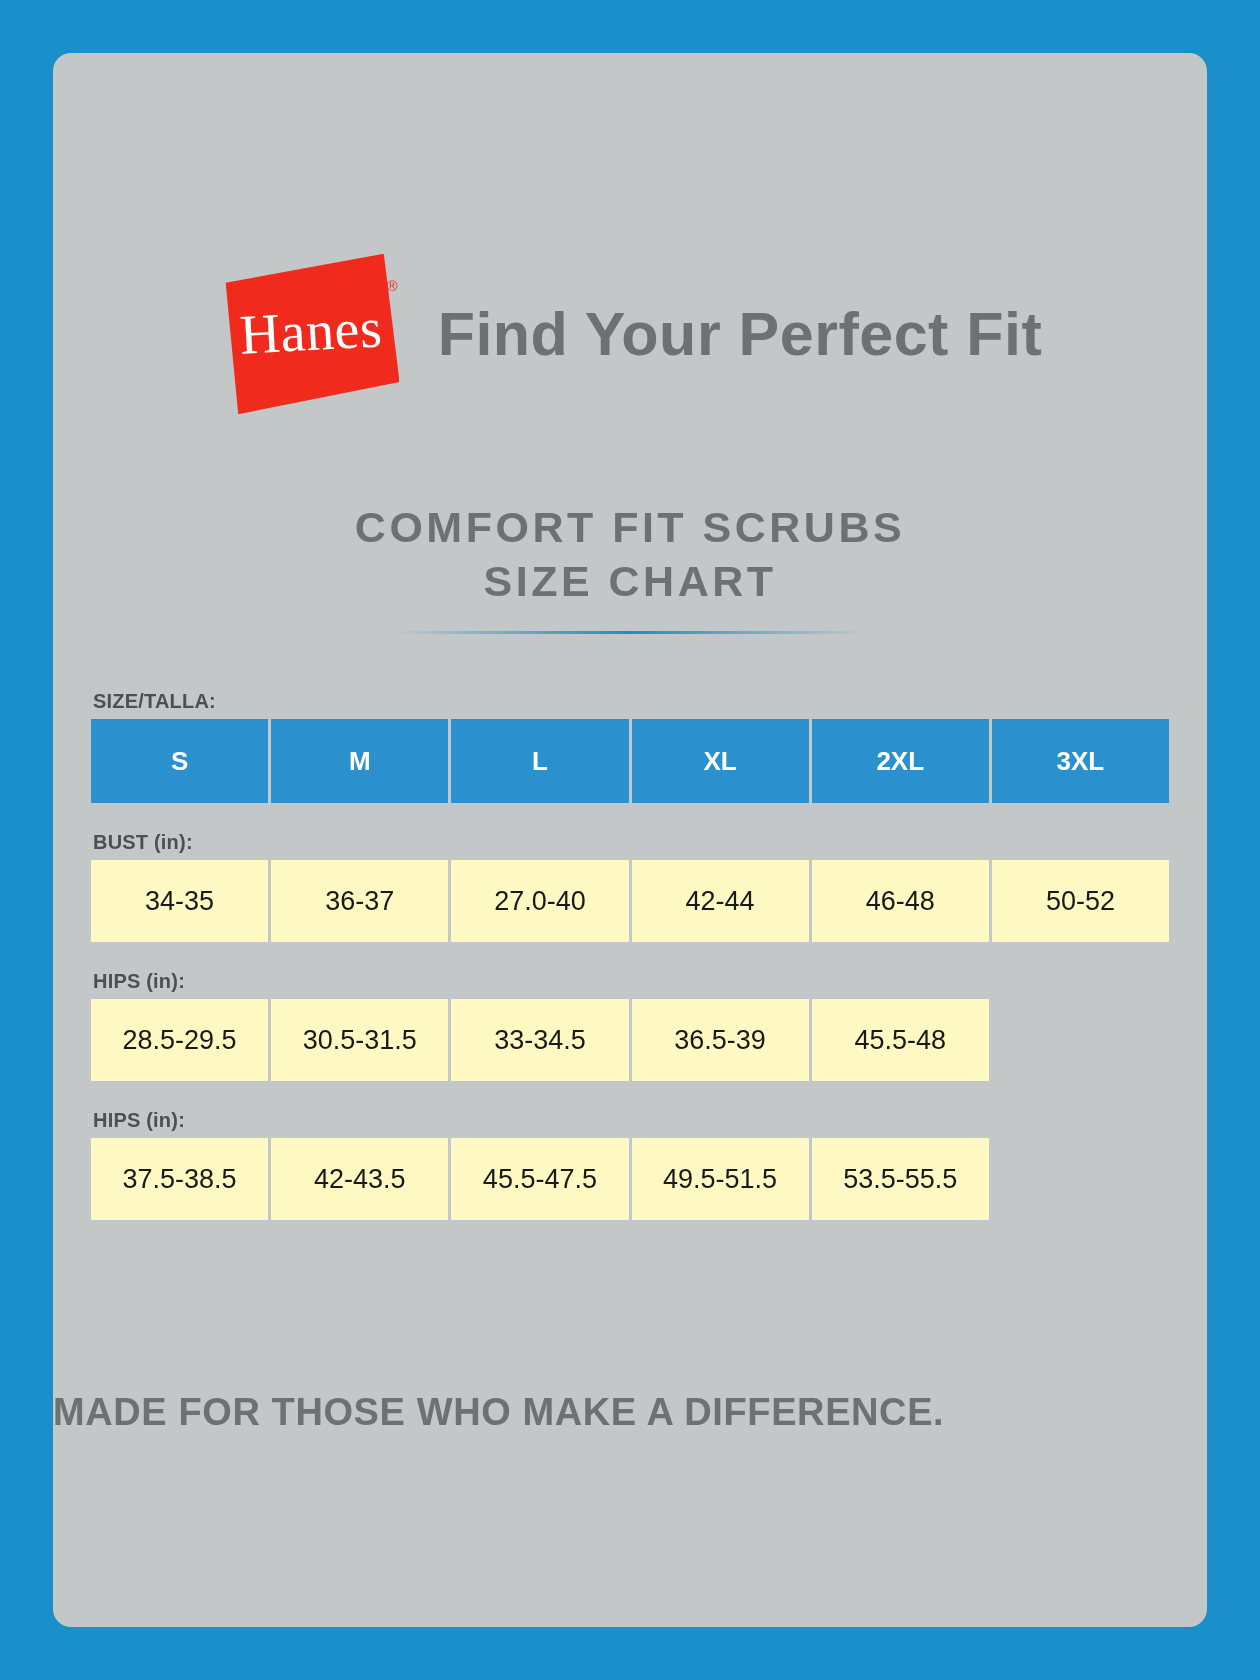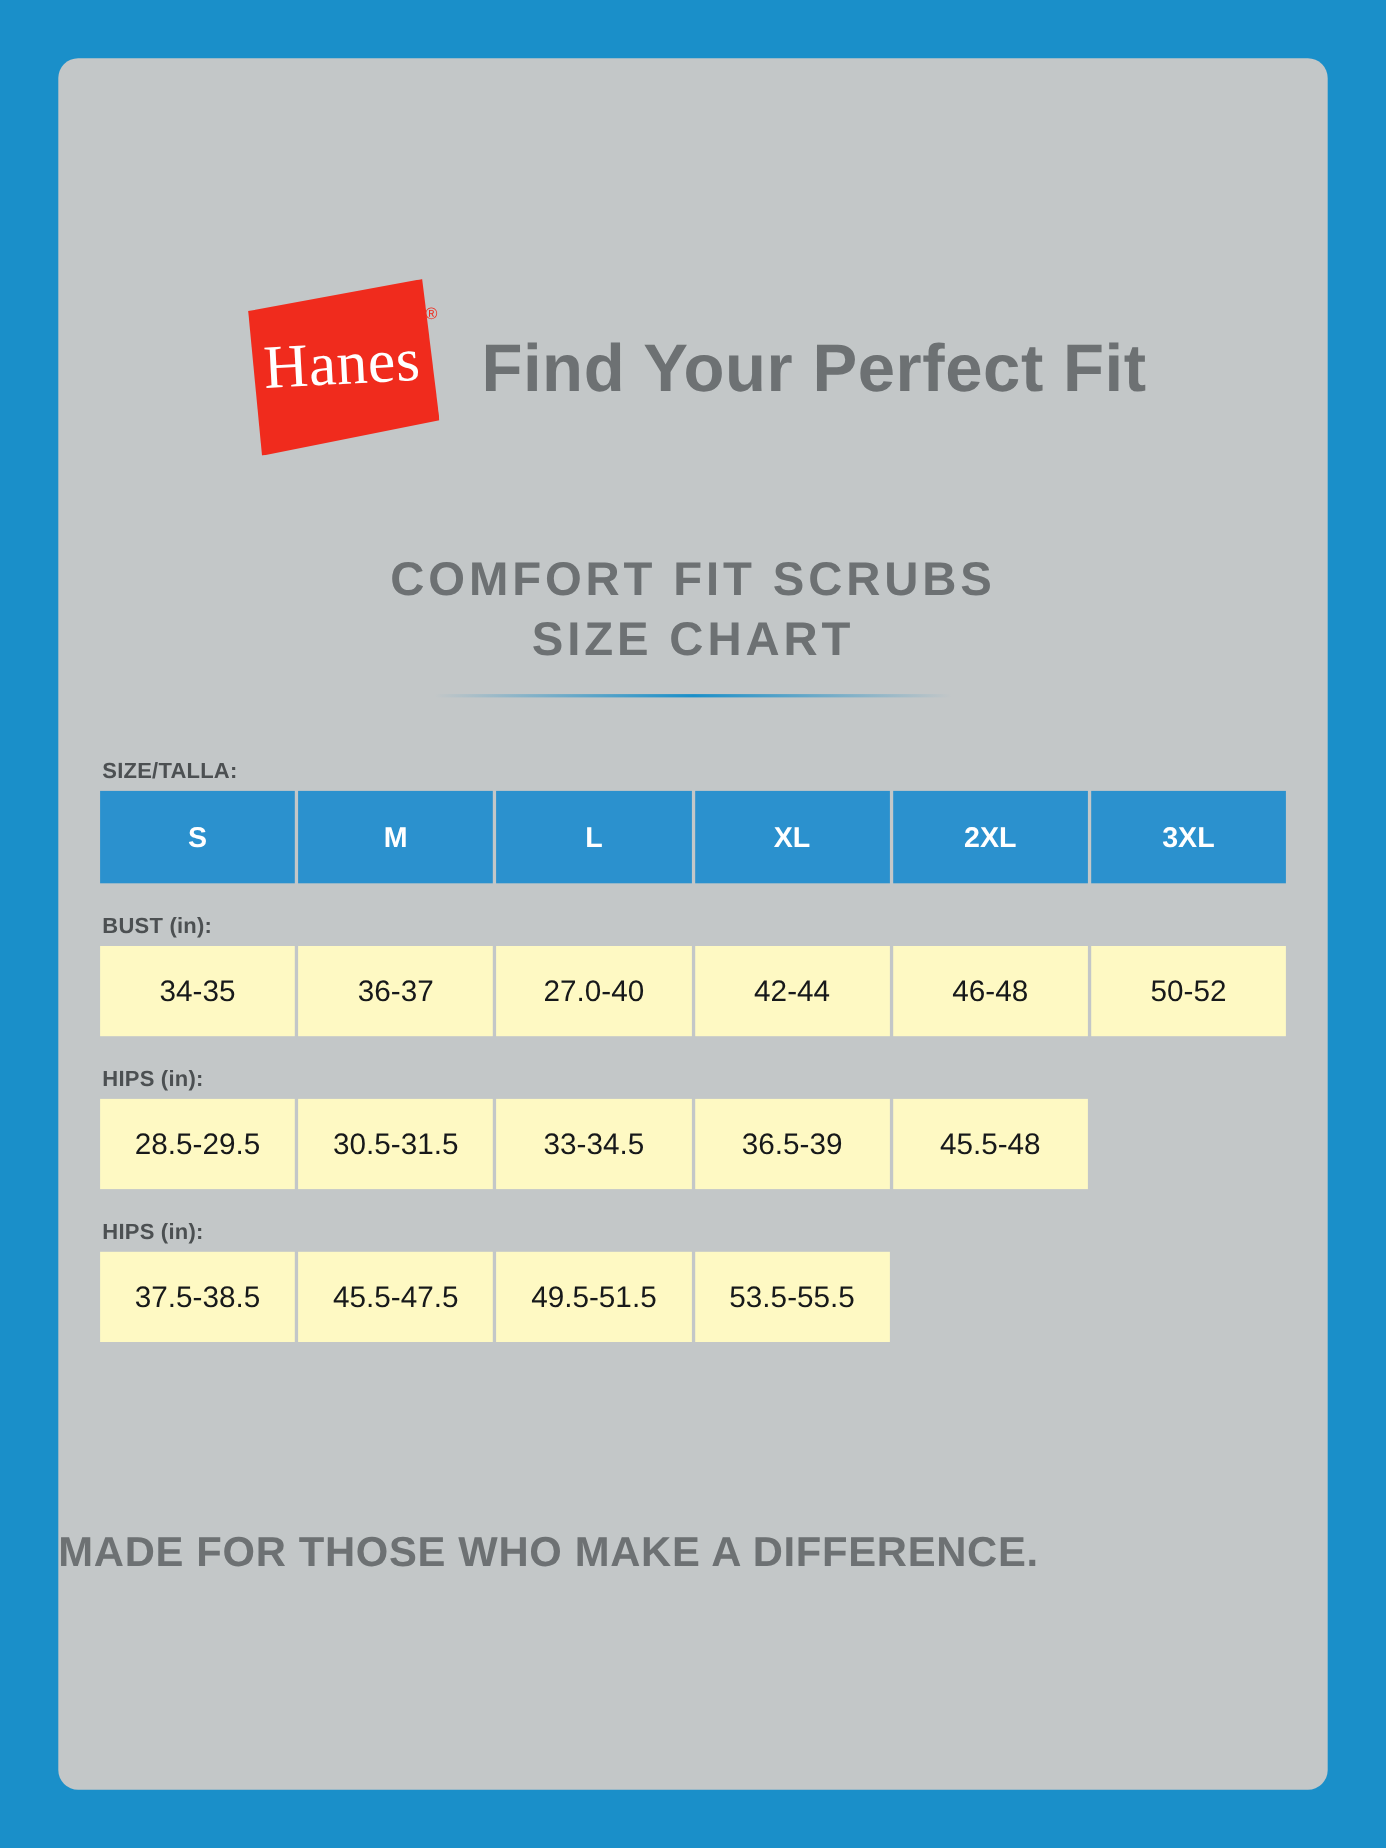--- a/index.html
+++ b/index.html
@@ -204,20 +204,21 @@
       <div class="cell">28.5-29.5</div>
       <div class="cell">30.5-31.5</div>
       <div class="cell">33-34.5</div>
       <div class="cell">36.5-39</div>
       <div class="cell">45.5-48</div>
     </div>
 
     <div class="row-label">HIPS (in):</div>
     <div class="cells">
       <div class="cell">37.5-38.5</div>
+      <div class="cell">42-43.5</div>
       <div class="cell">45.5-47.5</div>
       <div class="cell">49.5-51.5</div>
       <div class="cell">53.5-55.5</div>
     </div>
 
   </div>
 
   <div class="footer">MADE FOR THOSE WHO MAKE A DIFFERENCE.</div>
 
 </div>

